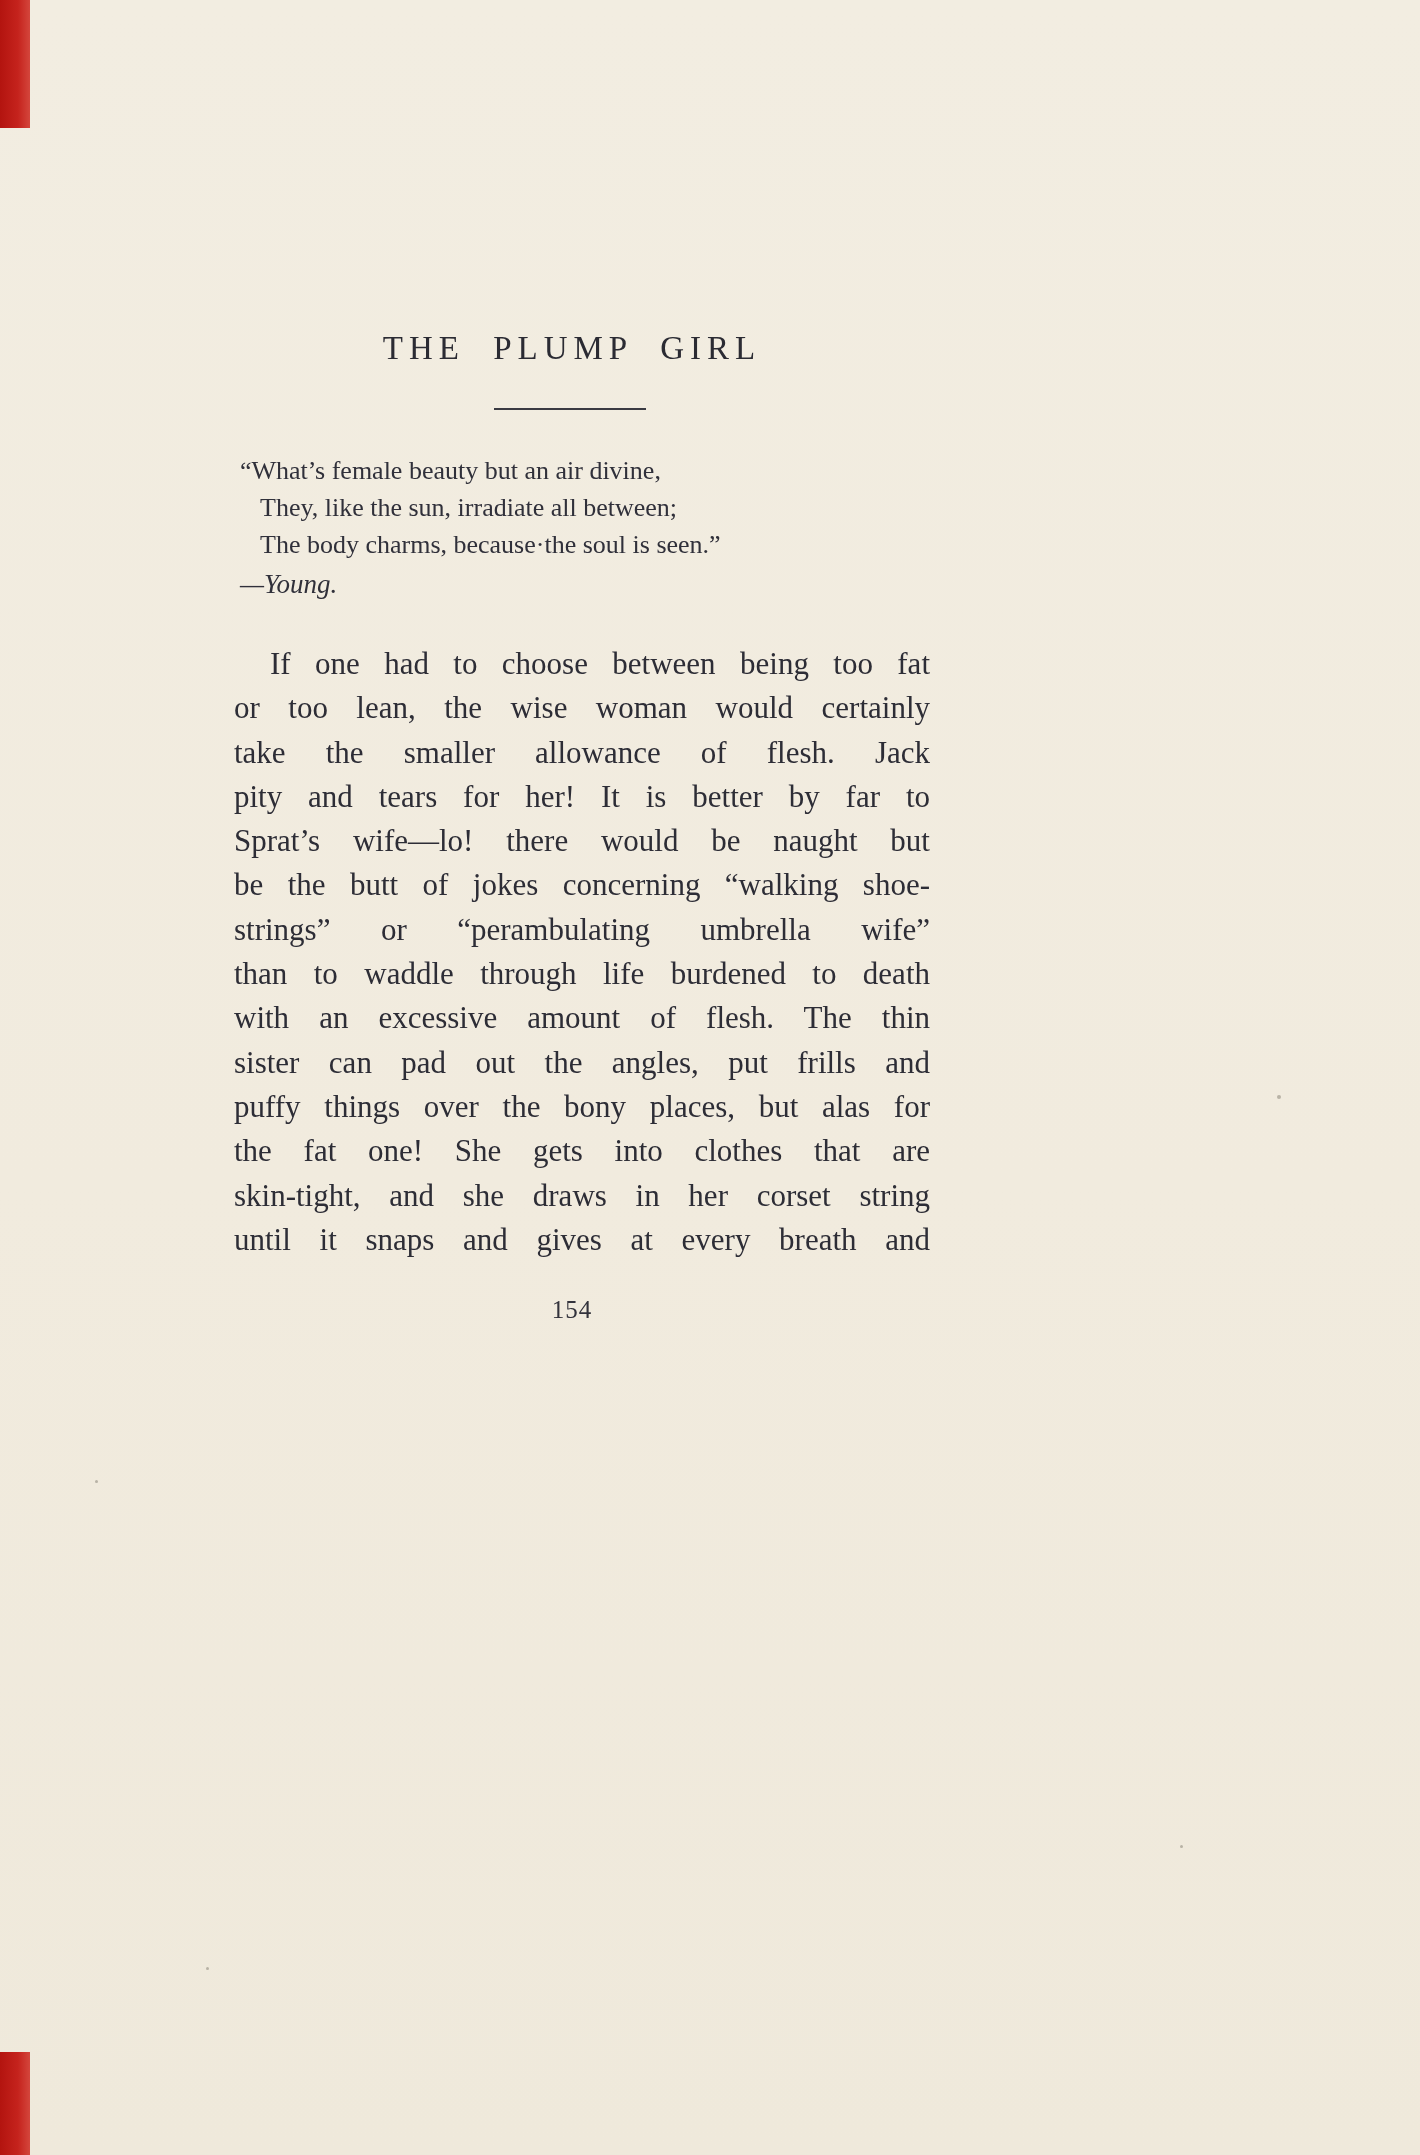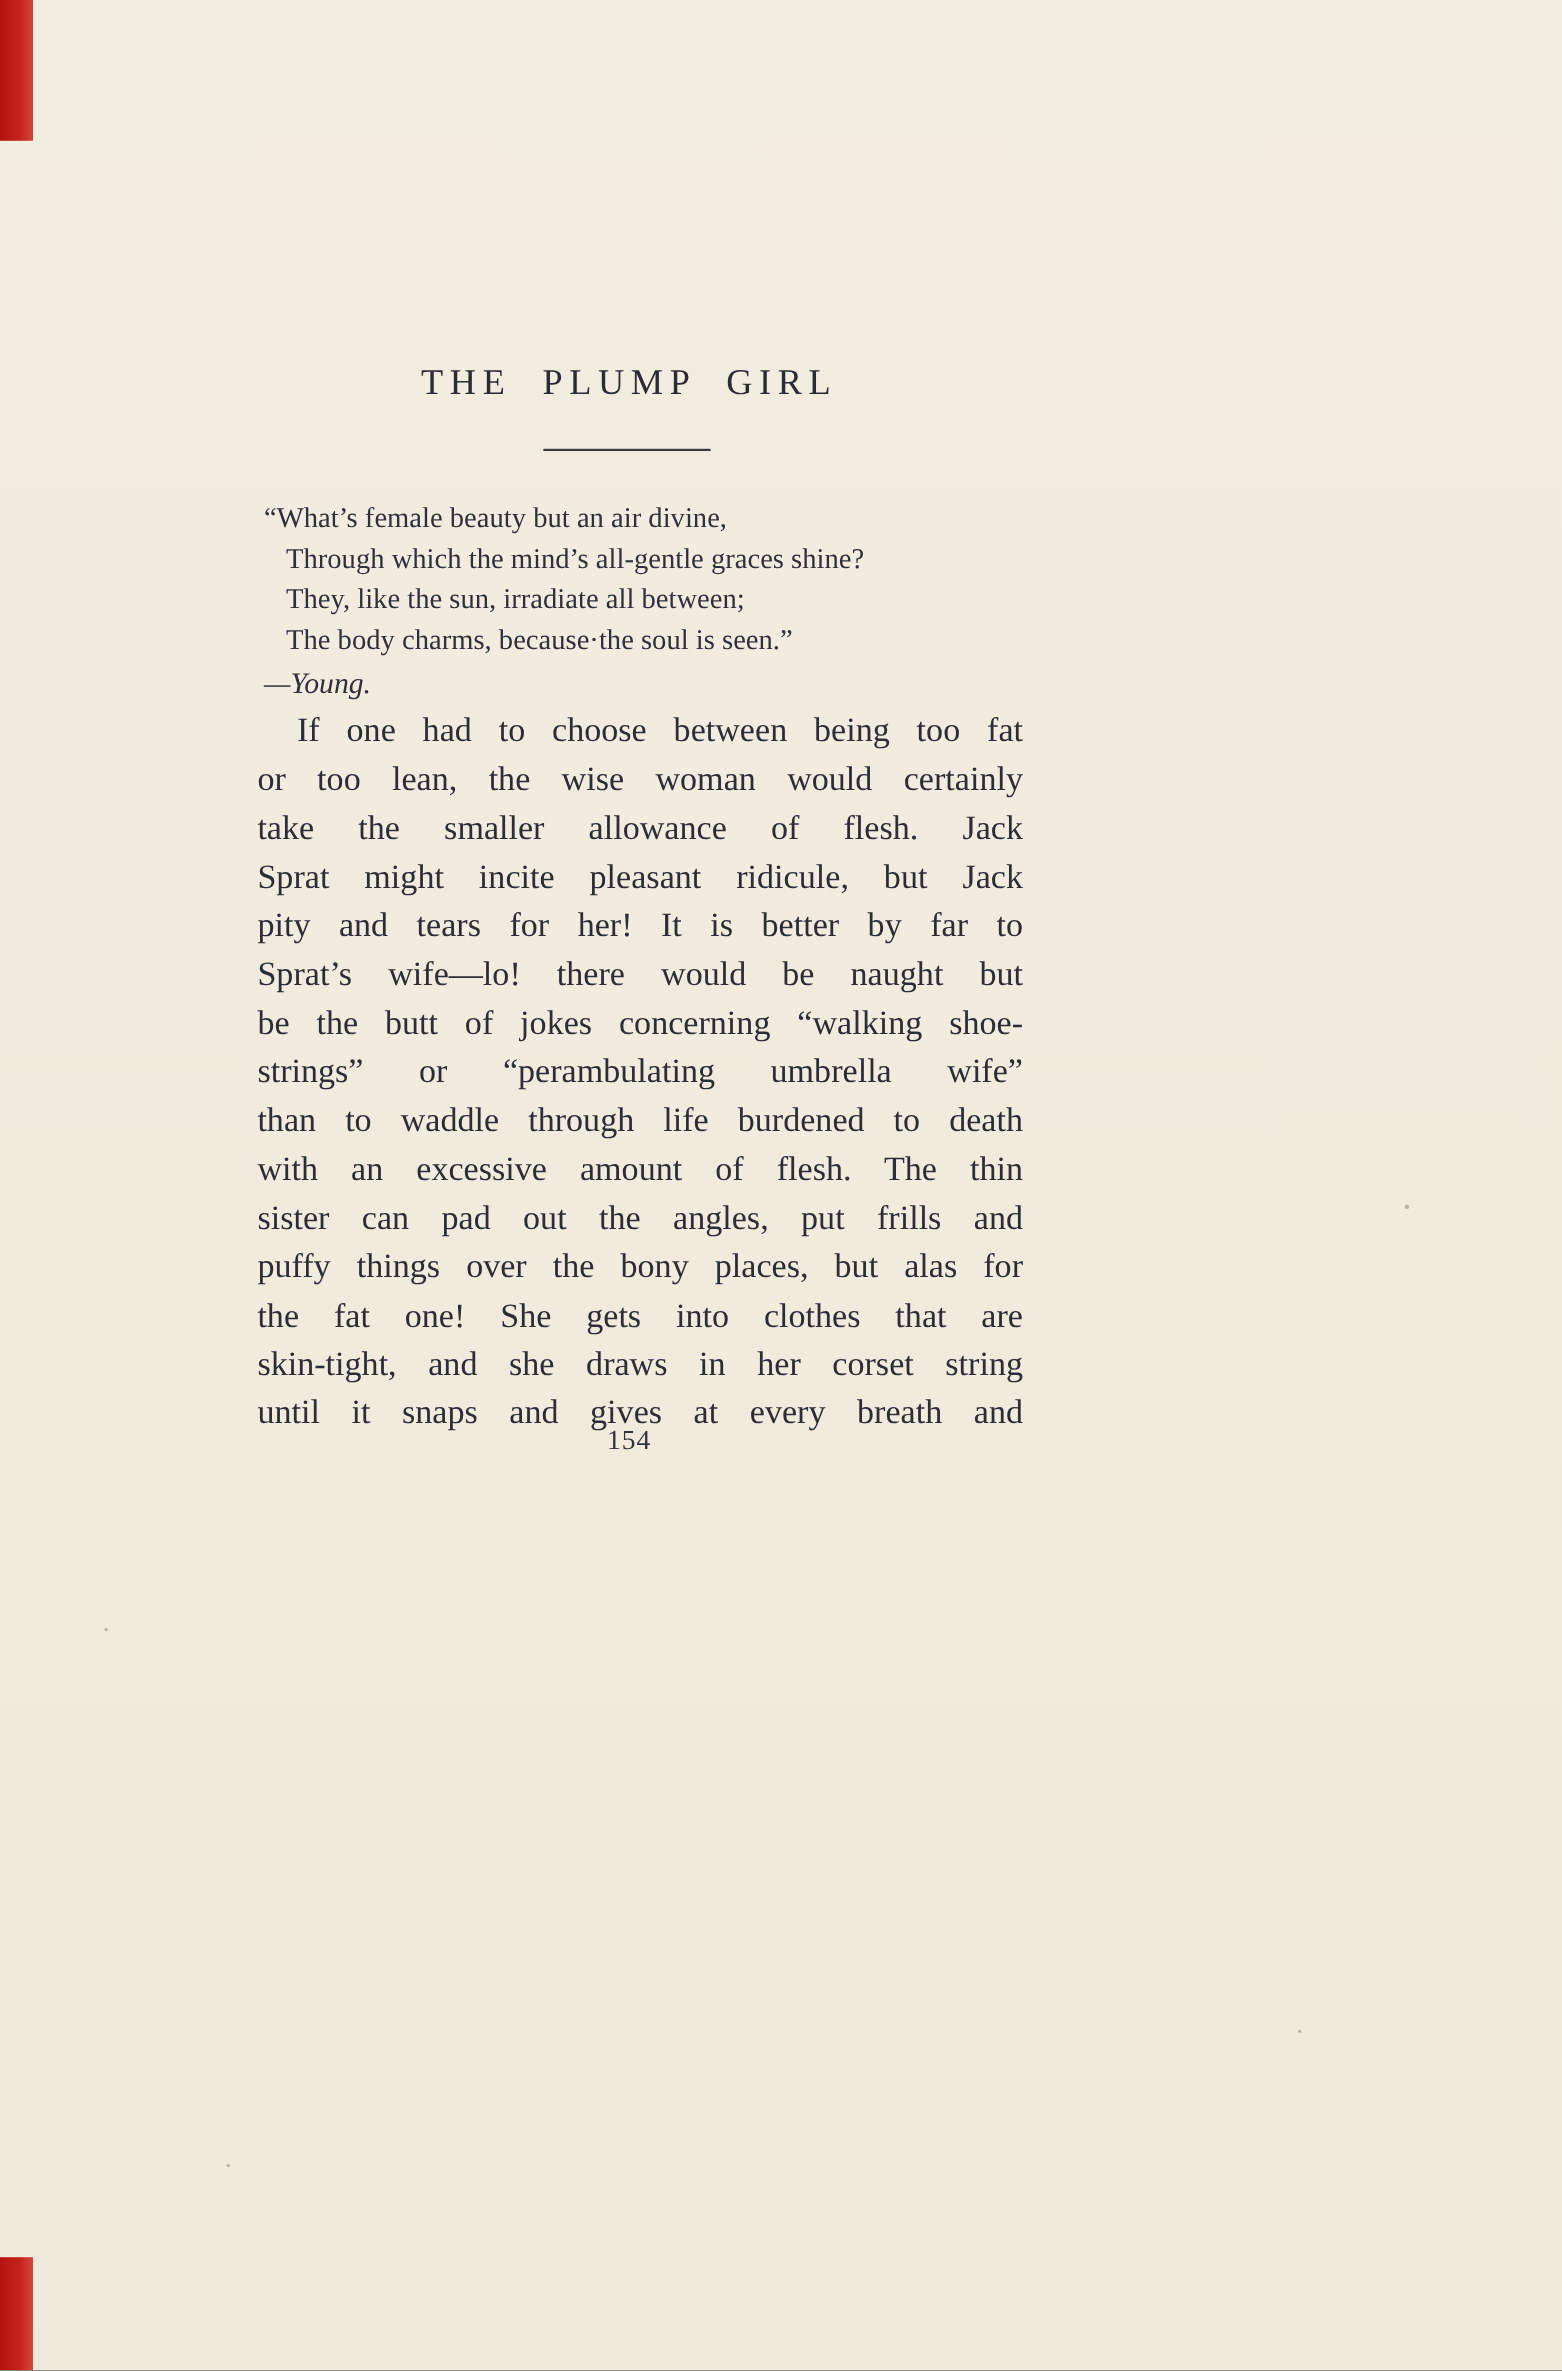--- a/index.html
+++ b/index.html
@@ -115,31 +115,29 @@
   <div class="red-strip bottom"></div>
 
   <div class="content">
 
     <h1 class="title">THE PLUMP GIRL</h1>
 
     <div class="rule"></div>
 
     <div class="epigraph">
       <div class="qline first">“What’s female beauty but an air divine,</div>
-      <div class="qline">Through which the mind’s all-gentle graces shine?</div>
       <div class="qline">They, like the sun, irradiate all between;</div>
       <div class="qline">The body charms, because·the soul is seen.”</div>
       <div class="attribution">—Young.</div>
     </div>
 
     <div class="bodytext">
       <div class="bline indent">If one had to choose between being too fat</div>
       <div class="bline">or too lean, the wise woman would certainly</div>
       <div class="bline">take the smaller allowance of flesh.  Jack</div>
-      <div class="bline">Sprat might incite pleasant ridicule, but Jack</div>
       <div class="bline">pity and tears for her!  It is better by far to</div>
       <div class="bline">Sprat’s wife—lo! there would be naught but</div>
       <div class="bline">be the butt of jokes concerning “walking shoe-</div>
       <div class="bline">strings” or “perambulating umbrella wife”</div>
       <div class="bline">than to waddle through life burdened to death</div>
       <div class="bline">with an excessive amount of flesh.  The thin</div>
       <div class="bline">sister can pad out the angles, put frills and</div>
       <div class="bline">puffy things over the bony places, but alas for</div>
       <div class="bline">the fat one!  She gets into clothes that are</div>
       <div class="bline">skin-tight, and she draws in her corset string</div>

